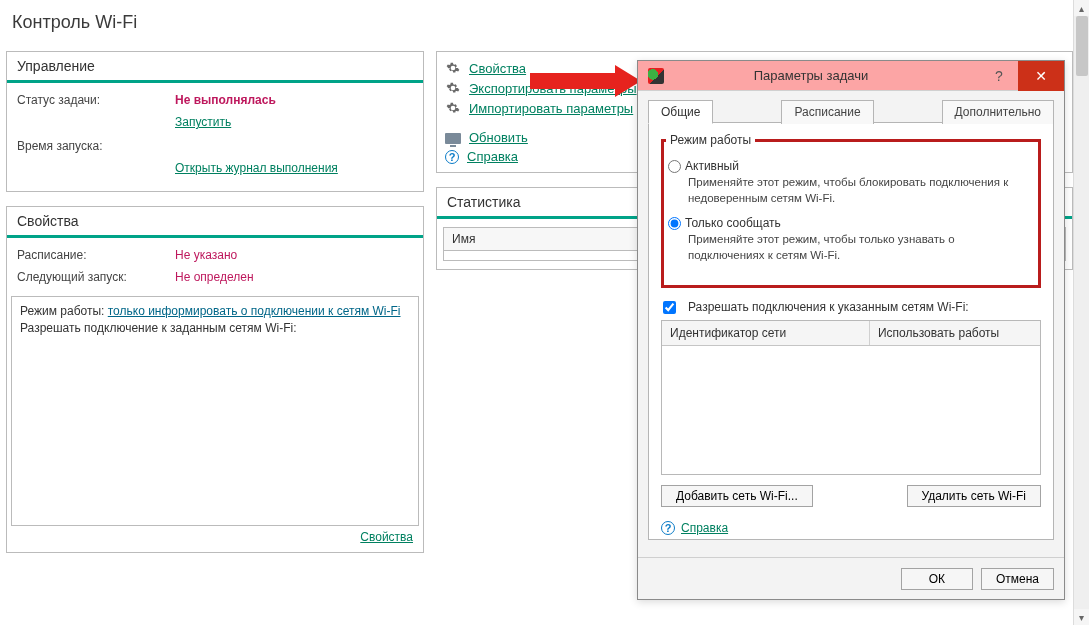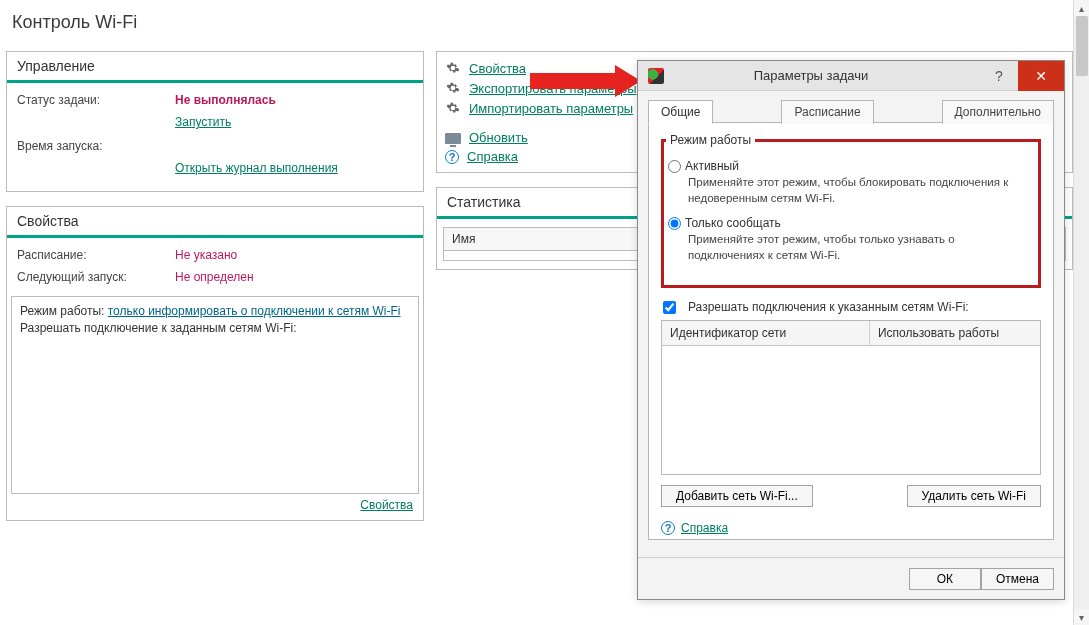--- a/index.html
+++ b/index.html
@@ -55,21 +55,21 @@
     cursor: pointer;
   }
   .right-links {
     text-align: right;
     padding: 4px 10px 8px 0;
   }
   .textbox {
     border: 1px solid #bbb;
     background: #fff;
     padding: 6px 8px;
-    height: 198px;
+    height: 230px;
     font-size: 12px;
     line-height: 1.4;
     color: #333;
     overflow: auto;
     margin: 0 4px;
   }
   .mode-link { color: #006688; text-decoration: underline; }
   .action-list { padding: 6px 0 6px 2px; }
   .action-item {
     display: flex; align-items: center; gap: 8px;
@@ -116,21 +116,21 @@
     width: 428px; height: 540px;
     border: 1px solid #8a8a8a;
     background: #fdfdfd;
     box-shadow: 0 2px 8px rgba(0,0,0,.15);
     z-index: 20;
     display:flex; flex-direction:column;
   }
   .dlg-title {
     height: 30px; display:flex; align-items:center;
     border-bottom:1px solid #d0d0d0;
-    background:#e5e5e5;
+    background:#fca5a5;
     position:relative;
   }
   .dlg-title .kicon {
     width:16px; height:16px; margin:0 8px 0 10px;
     background: radial-gradient(circle at 30% 40%, #3cb043 0 35%, transparent 36%),
                 linear-gradient(135deg, #e52020 0 55%, #333 56%);
     border-radius:2px;
   }
   .dlg-title .t {
     position:absolute; left:0; right:80px; text-align:center; font-size:13px; color:#333;
@@ -176,21 +176,21 @@
   .gc2 { flex:1;}
   .btn-row { display:flex; justify-content:space-between; gap:10px;}
   .btn {
     border:1px solid #a3a3a3; background:#f6f6f6; padding:3px 14px;
     font-size:12px; cursor:pointer; min-width:120px; text-align:center;
     font-family:inherit;
   }
   .help-row { display:flex; align-items:center; gap:6px; margin-top:14px;}
   .dlg-footer {
     height:42px; border-top:1px solid #cfcfcf; background:#f3f3f3;
-    display:flex; justify-content:flex-end; align-items:center; 
+    display:flex; justify-content:flex-end; align-items:center; gap:8px;
     padding:0 10px;
   }
   .dlg-footer .btn { min-width:72px;}
   
   .vscroll {
     position:absolute; right:0; top:0; width:16px; height:100%;
     background:#efefef; border-left:1px solid #dcdcdc;
   }
   .vscroll .up, .vscroll .down {
     height:16px; display:flex; align-items:center; justify-content:center;

